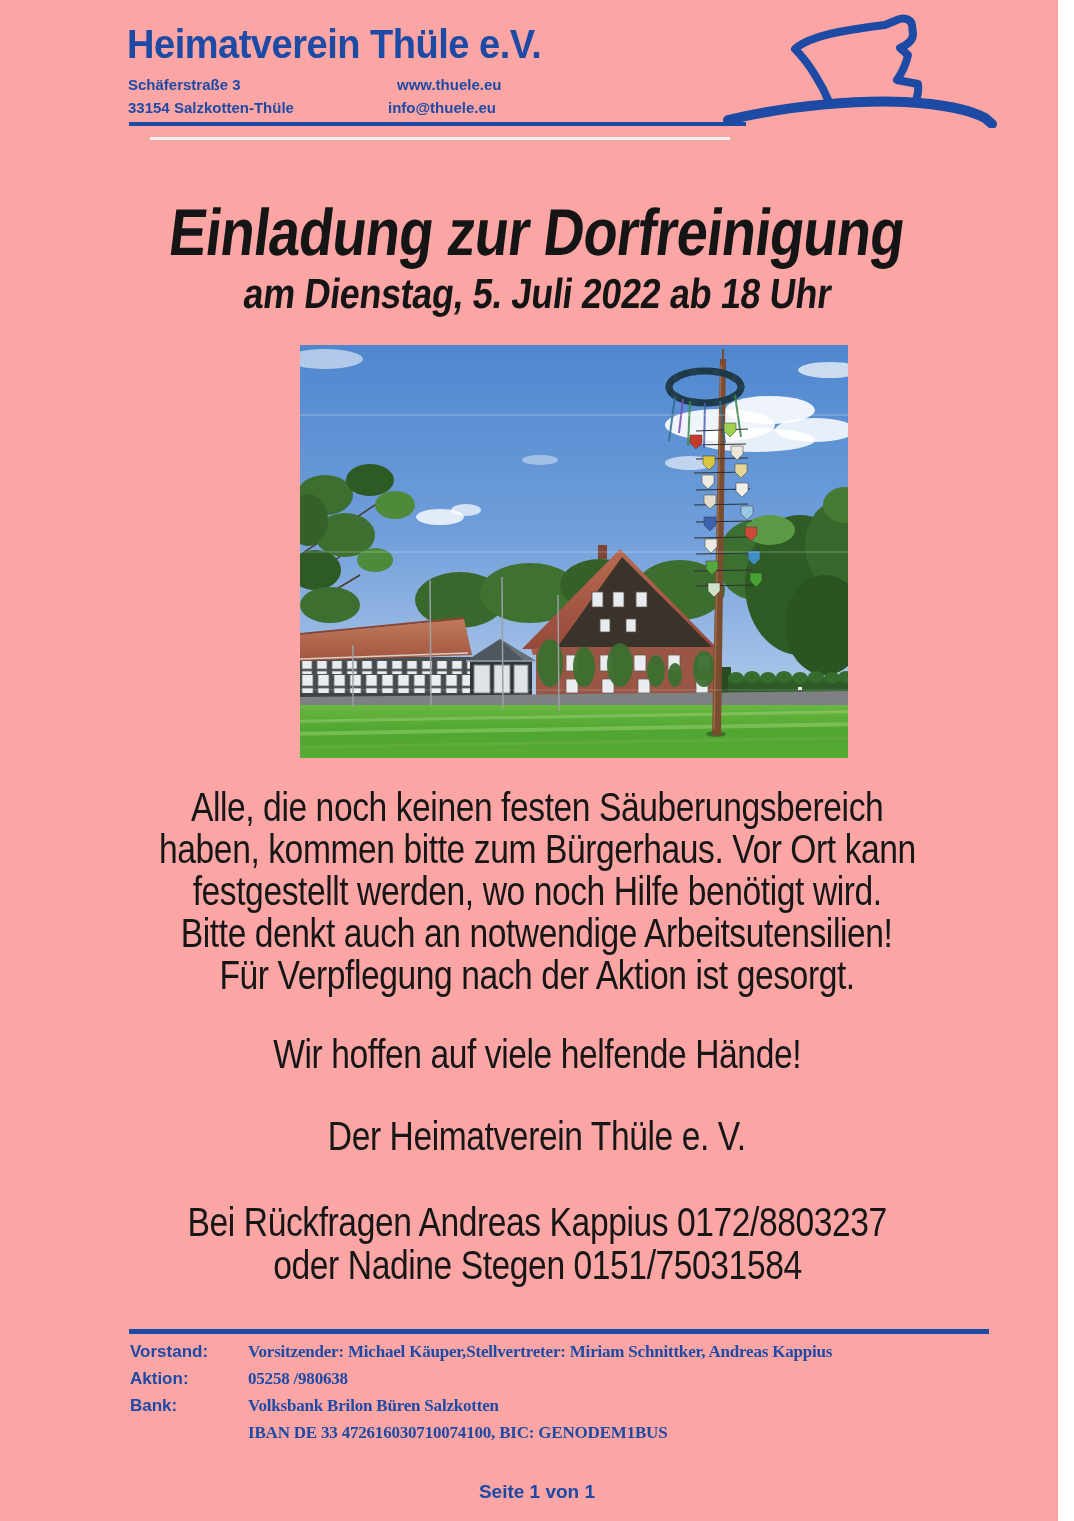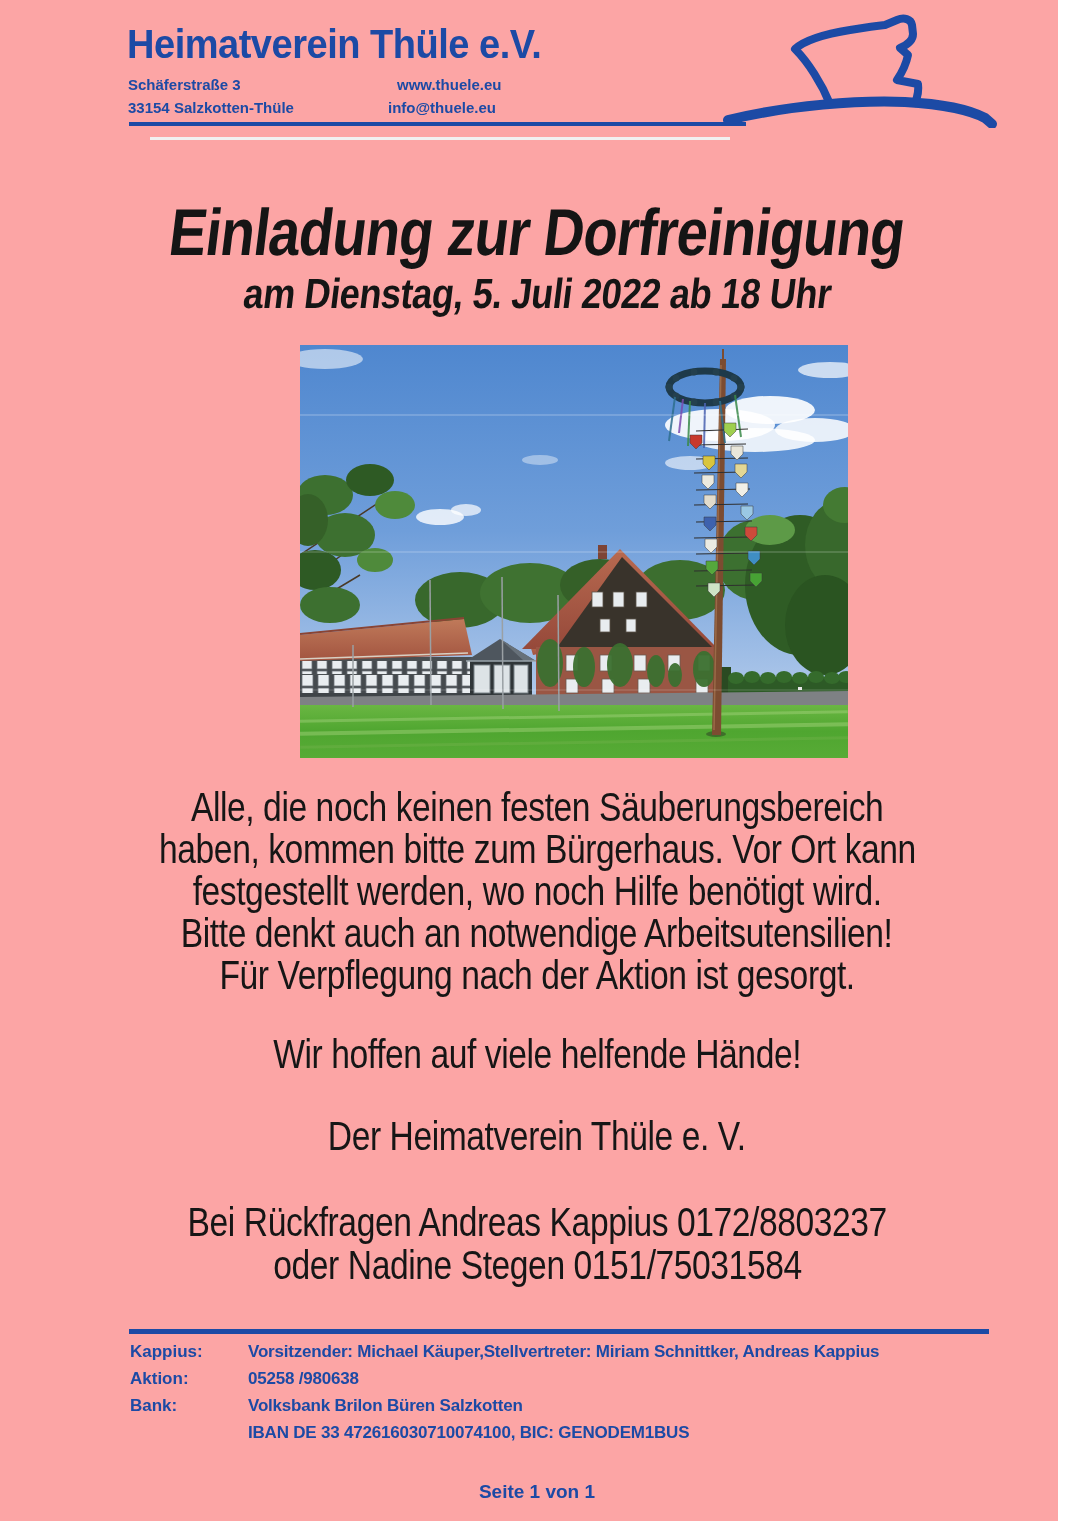--- a/index.html
+++ b/index.html
@@ -35,21 +35,21 @@
   .bodyline { font-size:40px; font-weight:normal; color:#161616; line-height:42px; }
   .bodyline > span { transform:scaleX(.84); letter-spacing:-0.5px; }
 
   
   .photo { position:absolute; left:300px; top:345px; width:548px; height:413px; }
 
   
   .footer-rule { position:absolute; left:129px; top:1329px; width:860px; height:5px; background:#1c4aa5; }
   .frow { position:absolute; left:0; width:1074px; height:27px; font-size:17px; font-weight:bold; color:#1c4aa5; }
   .frow .flabel { position:absolute; left:130px; white-space:nowrap; }
-  .frow .fvalue { position:absolute; left:248px; white-space:nowrap; letter-spacing:-0.2px; }
+  .frow .fvalue { position:absolute; left:248px; white-space:nowrap; letter-spacing:-0.2px;font-family:Liberation Serif, serif; }
   .page-indicator { top:1461px; font-size:19px; font-weight:bold; color:#1c4aa5;margin-top:20px; }
 </style>
 </head>
 <body>
 
 <div class="page">
 
   <div class="org-name">Heimatverein Thüle e.V.</div>
   <div class="addr r1c1">Schäferstraße 3</div>
   <div class="addr r2c1">33154 Salzkotten-Thüle</div>
@@ -287,21 +287,21 @@
   <div class="cline bodyline" style="top:912px"><span>Bitte denkt auch an notwendige Arbeitsutensilien!</span></div>
   <div class="cline bodyline" style="top:954px"><span>Für Verpflegung nach der Aktion ist gesorgt.</span></div>
 
   <div class="cline bodyline" style="top:1033px"><span>Wir hoffen auf viele helfende Hände!</span></div>
   <div class="cline bodyline" style="top:1115px"><span>Der Heimatverein Thüle e. V.</span></div>
   <div class="cline bodyline" style="top:1201px"><span>Bei Rückfragen Andreas Kappius 0172/8803237</span></div>
   <div class="cline bodyline" style="top:1244px"><span>oder Nadine Stegen 0151/75031584</span></div>
 
   <div class="footer-rule"></div>
   <div class="frow" style="top:1342px">
-    <span class="flabel">Kappius:</span>
+    <span class="flabel">Vorstand:</span>
     <span class="fvalue">Vorsitzender: Michael Käuper,Stellvertreter: Miriam Schnittker, Andreas Kappius</span>
   </div>
   <div class="frow" style="top:1369px">
     <span class="flabel">Aktion:</span>
     <span class="fvalue">05258 /980638</span>
   </div>
   <div class="frow" style="top:1396px">
     <span class="flabel">Bank:</span>
     <span class="fvalue">Volksbank Brilon Büren Salzkotten</span>
   </div>

